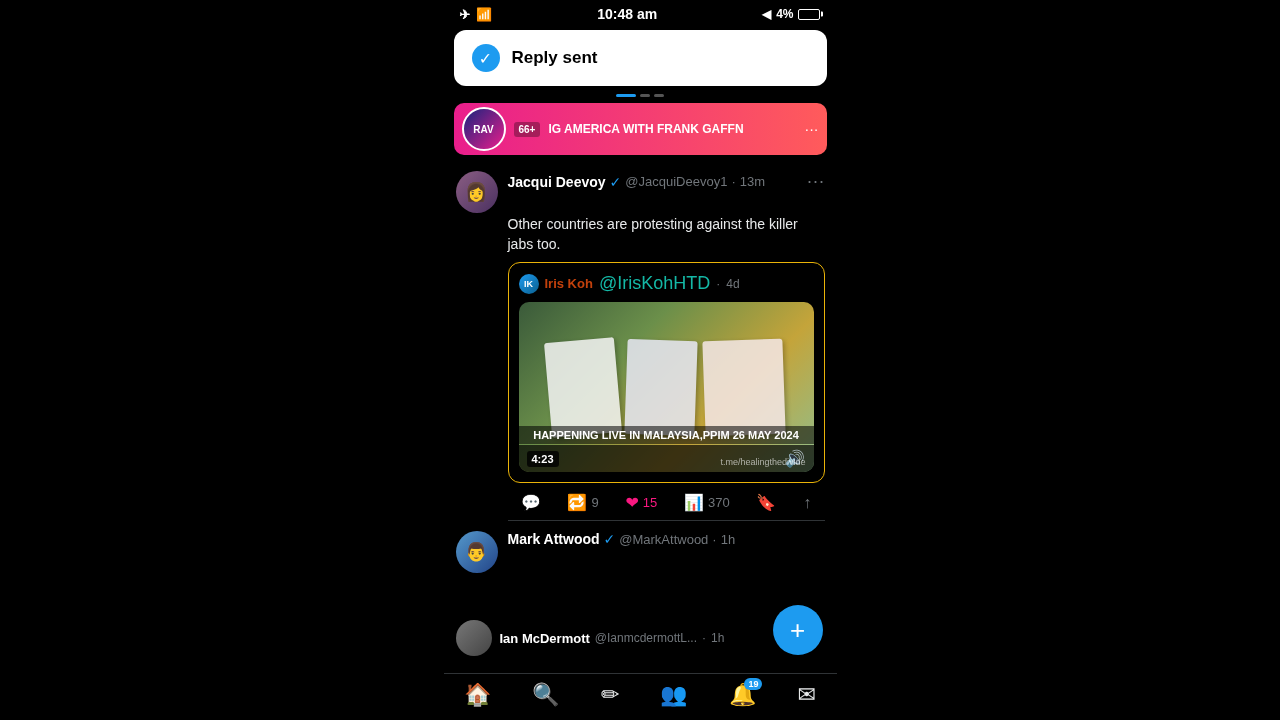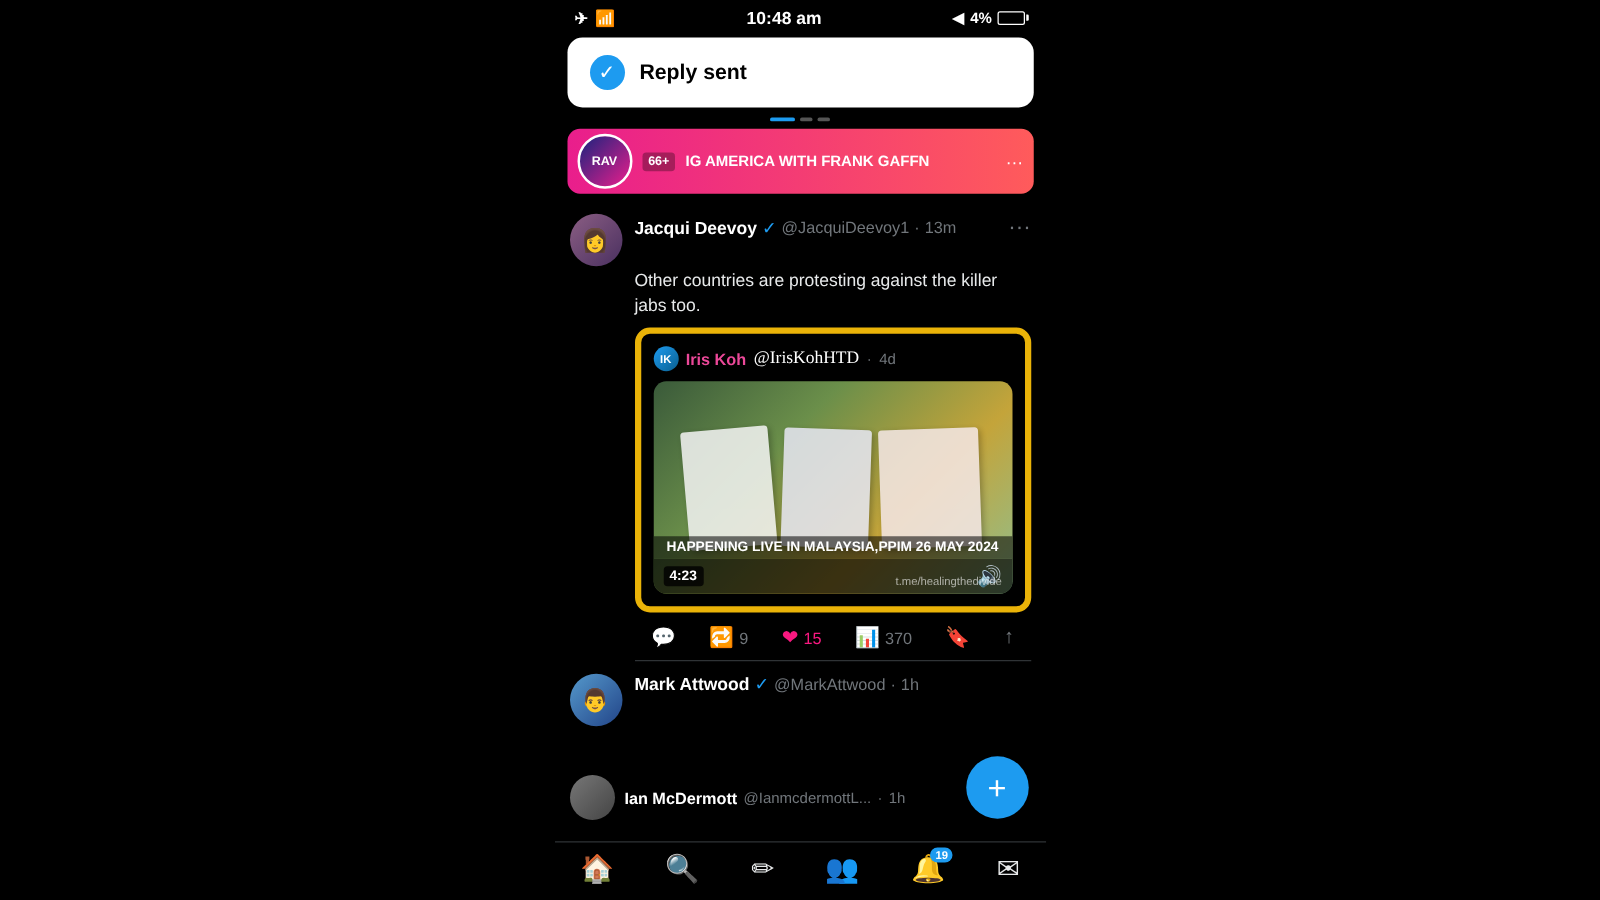--- a/index.html
+++ b/index.html
@@ -202,21 +202,21 @@
       margin-top: 2px;
     }
     .tweet-text {
       color: #e7e9ea;
       font-size: 14px;
       line-height: 1.4;
     }
 
     
     .quote-tweet {
-      border: 5px solid #eab308;
+      border: 1px solid #eab308;
       border-radius: 12px;
       margin-top: 8px;
       padding: 10px;
       background: #000;
     }
     .qt-header {
       display: flex;
       align-items: center;
       gap: 6px;
       margin-bottom: 4px;
@@ -227,28 +227,27 @@
       border-radius: 50%;
       background: linear-gradient(135deg, #1d9bf0, #0a5f8f);
       display: flex;
       align-items: center;
       justify-content: center;
       font-size: 9px;
       color: #fff;
       font-weight: 700;
     }
     .qt-name {
-      color: #ec4899;
+      color: #c2410c;
       font-size: 13px;
       font-weight: 700;
     }
     .qt-handle {
-      color: #ffffff;
-      font-size: 14px;
-      font-family: Liberation Serif, serif;
+      color: #14b8a6;
+      font-size: 18px;
     }
     .qt-time { color: #71767b; font-size: 12px; }
     .qt-text {
       color: #e7e9ea;
       font-size: 13px;
       line-height: 1.4;
     }
 
     
     .video-thumb {

